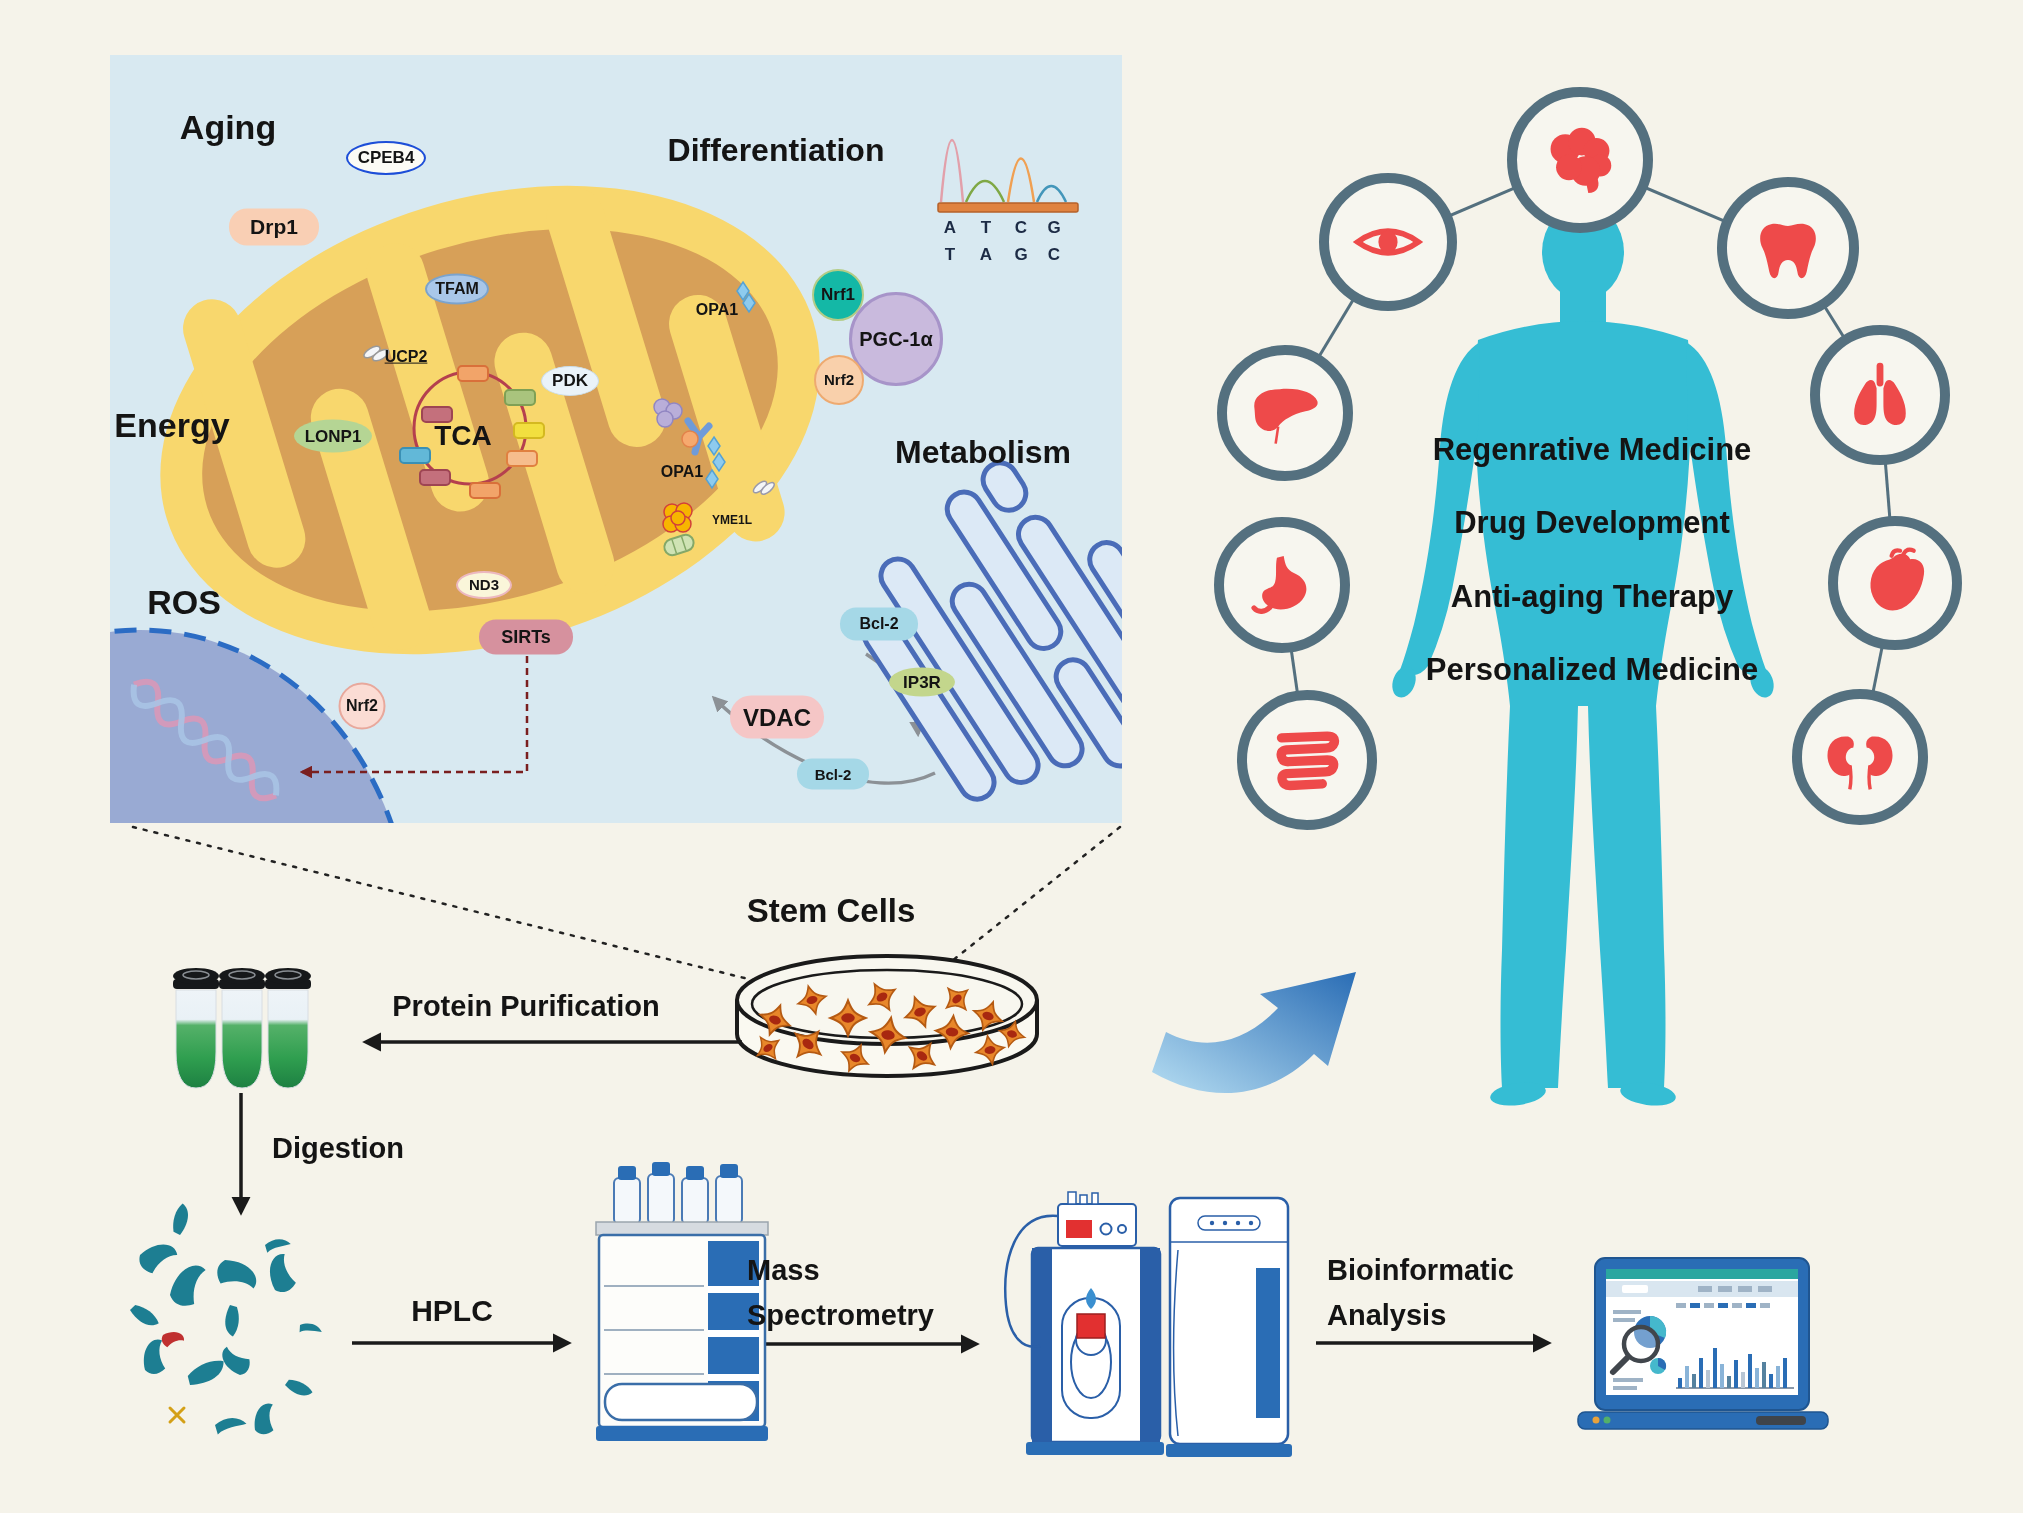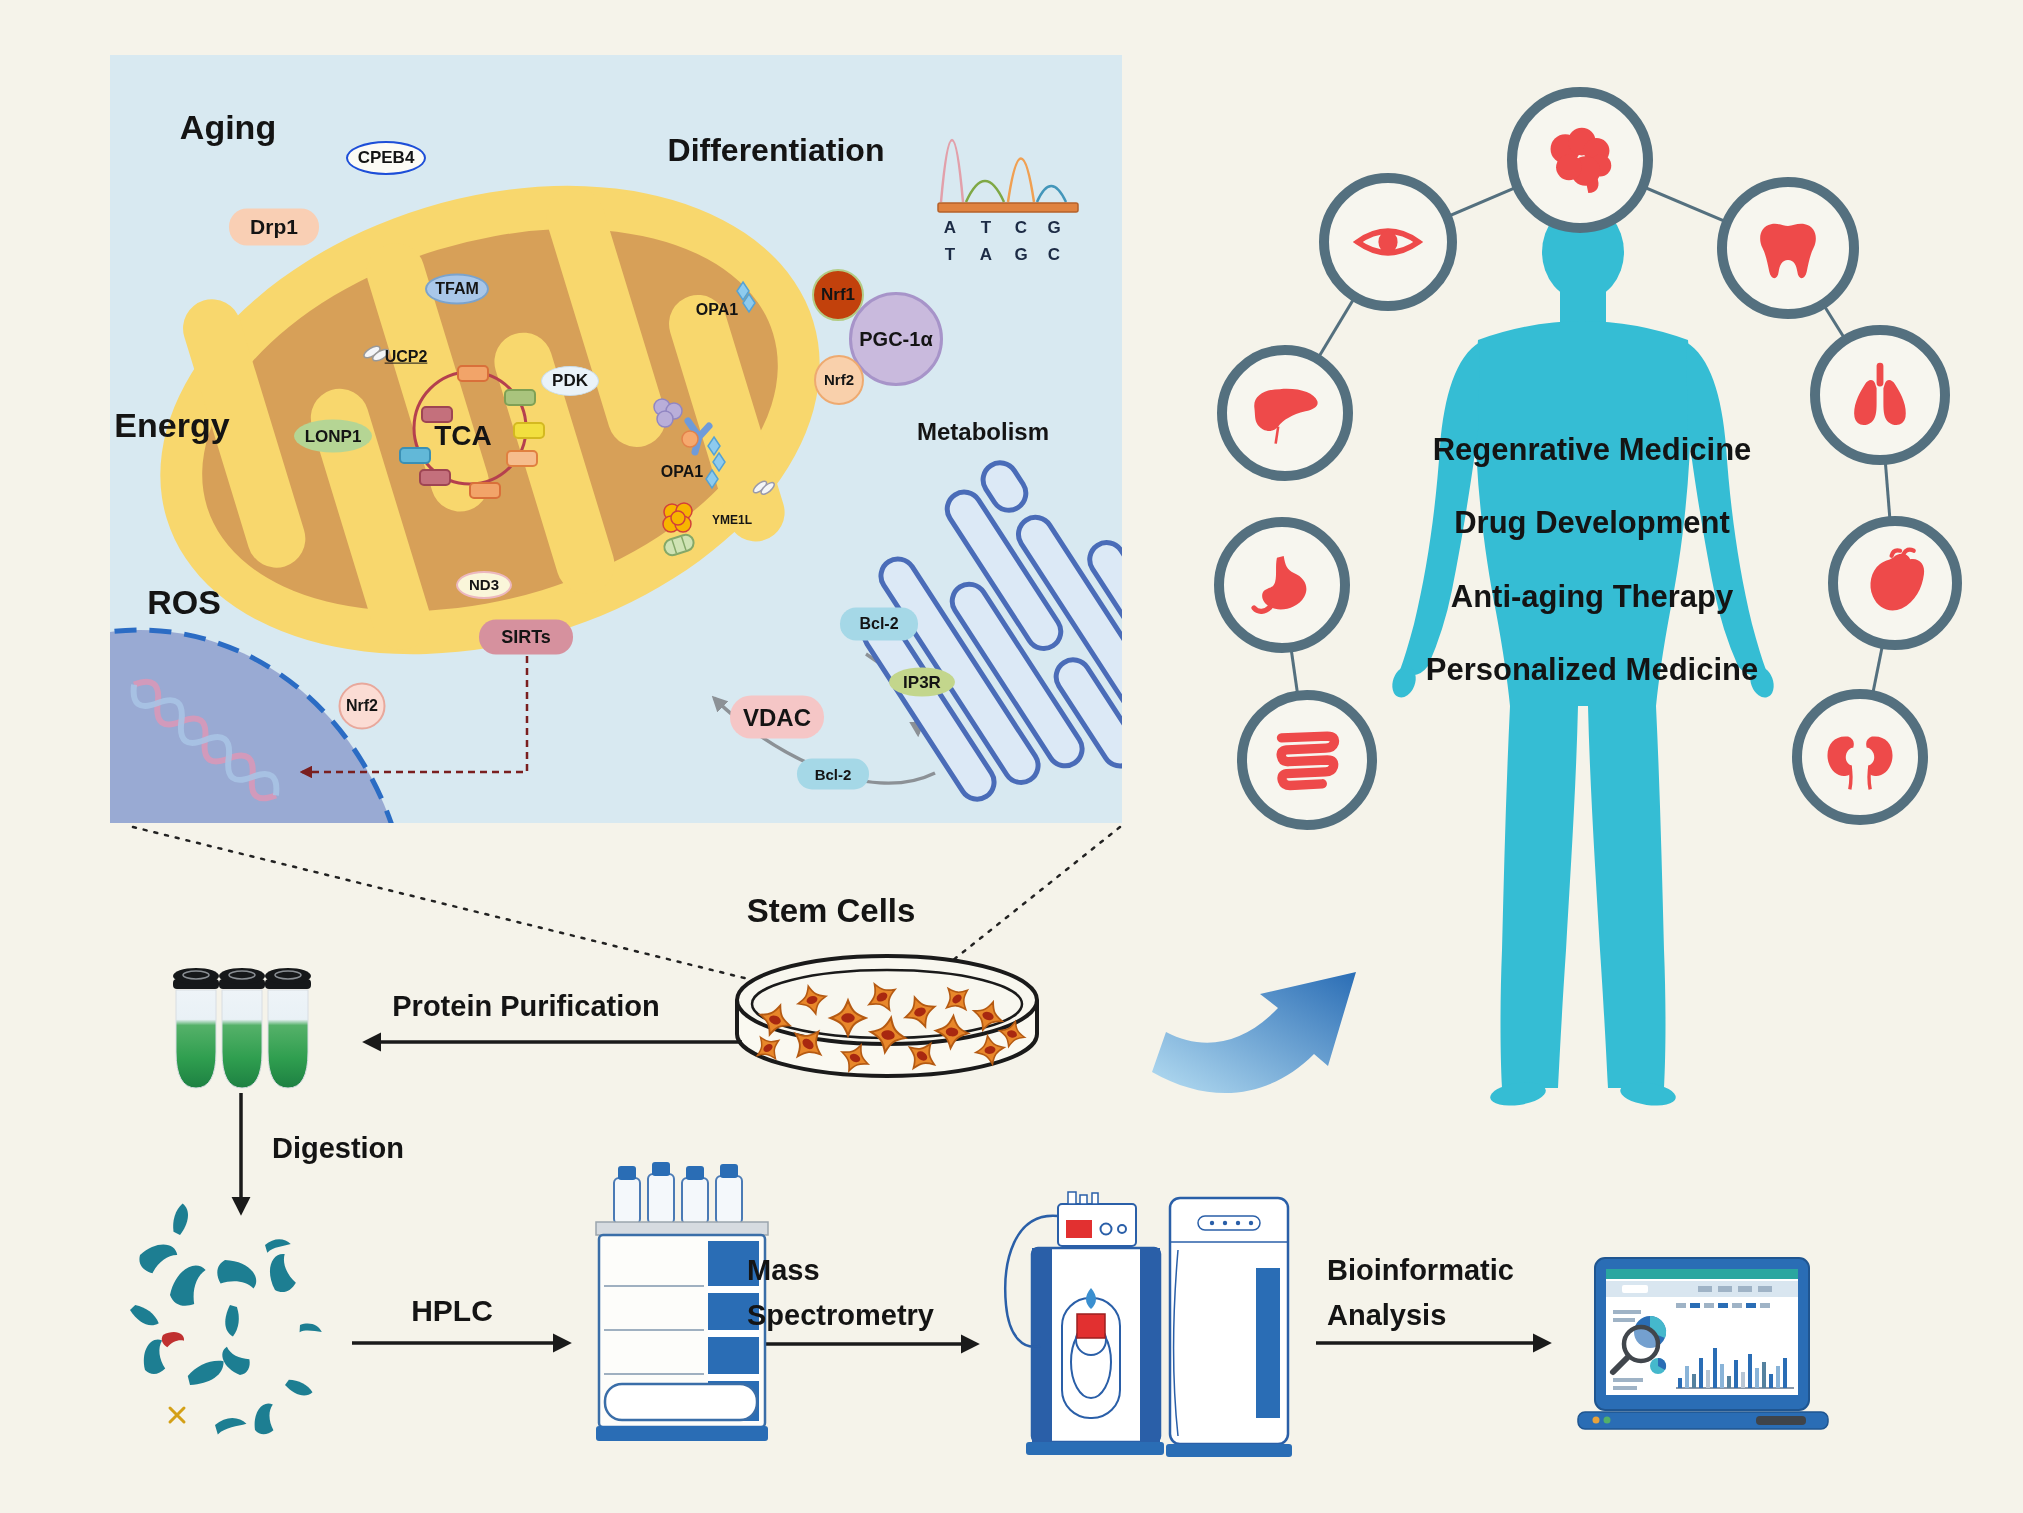--- a/index.html
+++ b/index.html
@@ -464,31 +464,31 @@
     <circle cx="1596" cy="1420" r="3.5" fill="#e8a23c"></circle>
         <circle cx="1607" cy="1420" r="3.5" fill="#53b06a"></circle>
     <rect x="1756" y="1416" width="50" height="9" rx="4" fill="#3f444a"></rect>
   </g>
 </svg>
 
 <div class="lbl" style="left:228px;top:128px;font-size:34px;">Aging</div>
 <div class="lbl" style="left:776px;top:151px;font-size:32px;">Differentiation</div>
 <div class="lbl" style="left:172px;top:426px;font-size:34px;">Energy</div>
 <div class="lbl" style="left:184px;top:603px;font-size:34px;">ROS</div>
-<div class="lbl" style="left:983px;top:432px;font-size:24px;">Metabolism</div>
+<div class="lbl" style="left:983px;top:453px;font-size:32px;">Metabolism</div>
 
 <div class="lbl pill ell" style="left:386px;top:158px;width:80px;height:34px;font-size:17px;background:#fcfbf5;border:2px solid #1d4ed8;">CPEB4</div>
 <div class="lbl pill" style="left:274px;top:227px;width:90px;height:37px;font-size:21px;background:#f9cfb4;border-radius:18px;">Drp1</div>
 <div class="lbl pill ell" style="left:457px;top:289px;width:64px;height:31px;font-size:16px;background:#a9c7e9;border:2px solid #7ba3cc;">TFAM</div>
 <div class="lbl" style="left:406px;top:357px;font-size:16px;text-decoration:underline;">UCP2</div>
 <div class="lbl pill ell" style="left:570px;top:381px;width:58px;height:30px;font-size:17px;background:#eaf3f9;border:1px solid #cadce8;">PDK</div>
 <div class="lbl pill ell" style="left:333px;top:436px;width:78px;height:33px;font-size:17px;background:#b5d594;">LONP1</div>
 <div class="lbl" style="left:463px;top:436px;font-size:28px;">TCA</div>
 <div class="lbl" style="left:717px;top:310px;font-size:16px;">OPA1</div>
-<div class="lbl pill ell" style="left:838px;top:295px;width:52px;height:52px;font-size:17px;font-weight:600;background:#c2410c;border:2px solid #b3cc86;">Nrf1</div>
+<div class="lbl pill ell" style="left:838px;top:295px;width:52px;height:52px;font-size:17px;font-weight:600;background:#14b8a6;border:2px solid #b3cc86;">Nrf1</div>
 <div class="lbl pill ell" style="left:896px;top:339px;width:94px;height:94px;font-size:20px;background:#c9badd;border:3px solid #a794c9;">PGC-1α</div>
 <div class="lbl pill ell" style="left:839px;top:380px;width:50px;height:50px;font-size:15px;font-weight:600;background:#f9d0ab;border:2px solid #eeaa70;">Nrf2</div>
 <div class="lbl" style="left:682px;top:472px;font-size:16px;">OPA1</div>
 <div class="lbl" style="left:720px;top:520px;font-size:12px;margin-left:12px;">YME1L</div>
 <div class="lbl pill ell" style="left:484px;top:585px;width:56px;height:28px;font-size:15px;background:#faf6da;border:2px solid #ecb8c0;">ND3</div>
 <div class="lbl pill" style="left:526px;top:637px;width:94px;height:35px;font-size:18px;background:#d6919e;border-radius:17px;">SIRTs</div>
 <div class="lbl pill" style="left:879px;top:624px;width:78px;height:33px;font-size:16px;font-weight:600;background:#a5d8e7;border-radius:16px;">Bcl-2</div>
 <div class="lbl pill ell" style="left:922px;top:682px;width:66px;height:29px;font-size:17px;font-weight:600;background:#c3d68c;">IP3R</div>
 <div class="lbl pill ell" style="left:362px;top:706px;width:47px;height:47px;font-size:16px;background:#fbdcd4;border:2px solid #e8a89c;">Nrf2</div>
 <div class="lbl pill" style="left:777px;top:717px;width:94px;height:43px;font-size:24px;font-weight:600;background:#f5c6c6;border-radius:21px;">VDAC</div>

